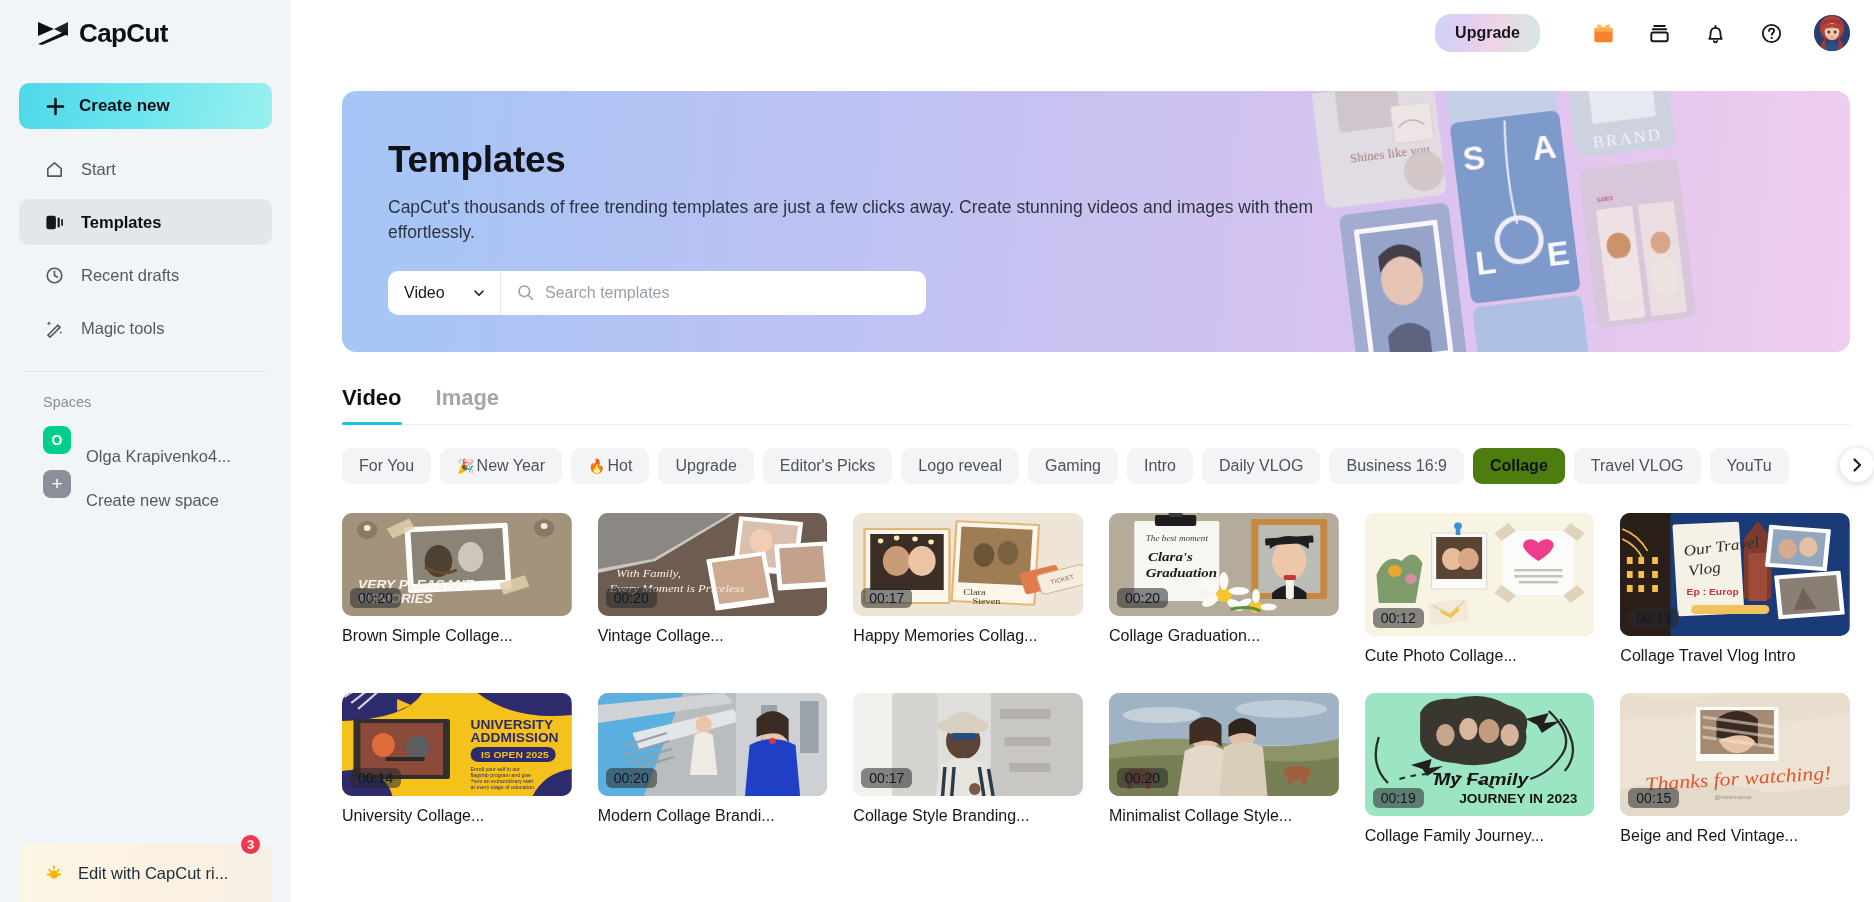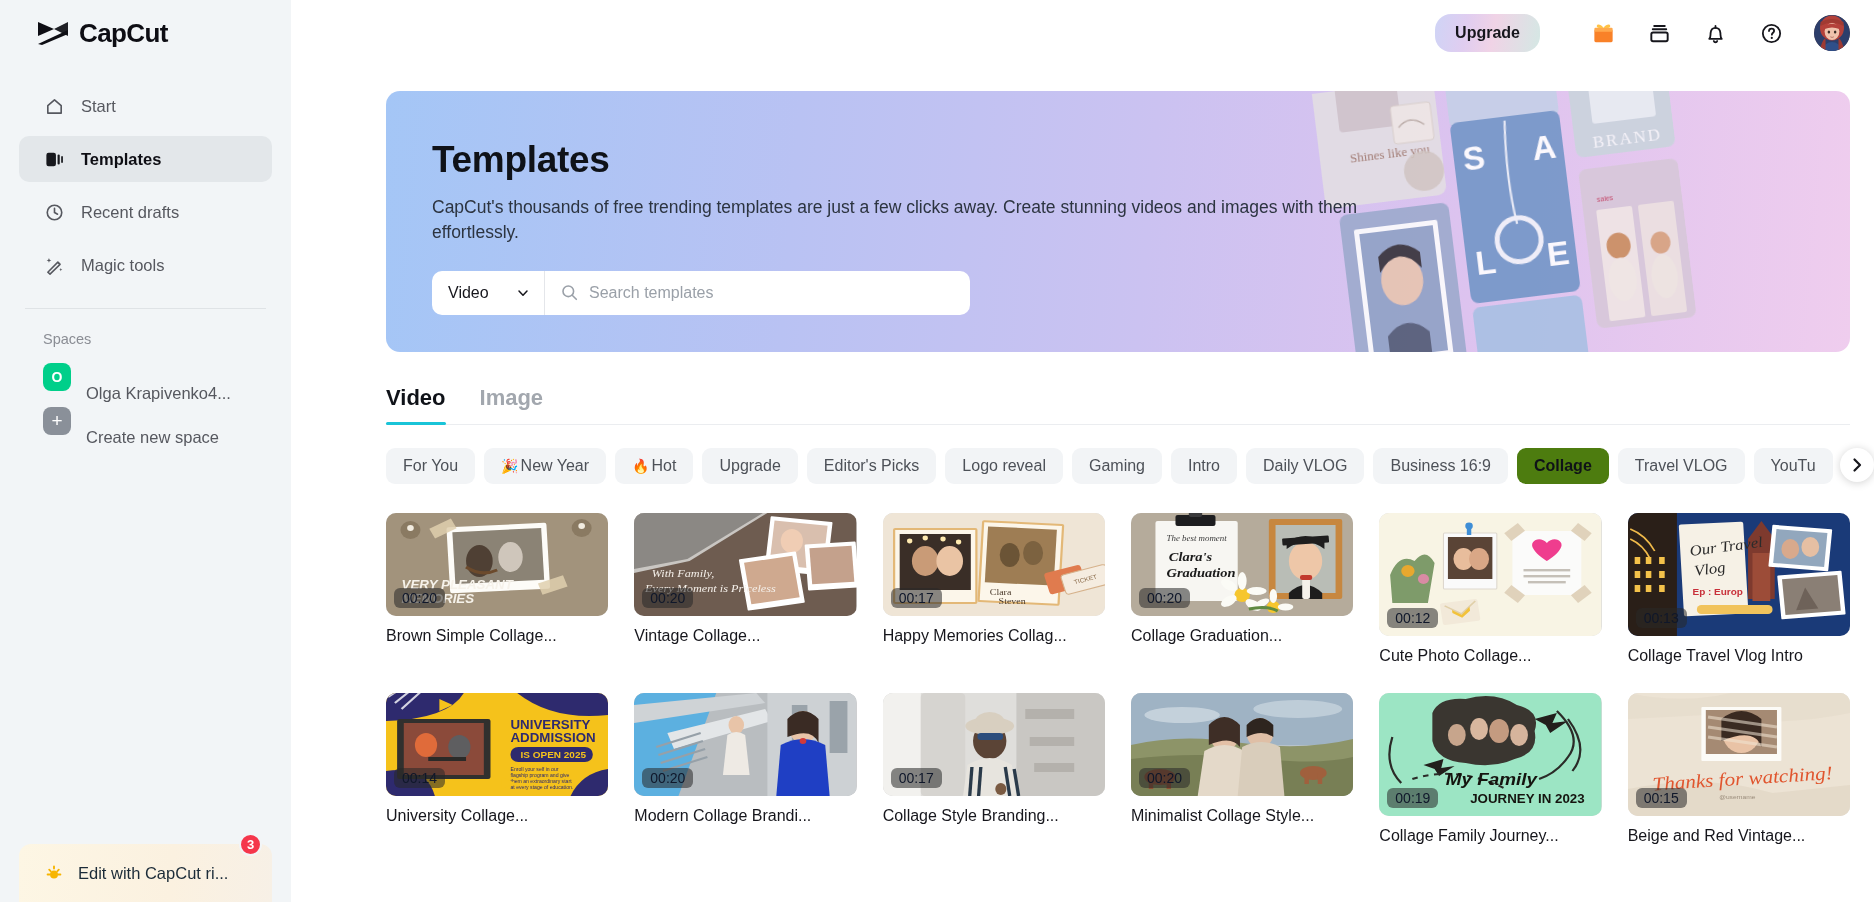--- a/index.html
+++ b/index.html
@@ -3,21 +3,21 @@
 <meta charset="utf-8">
 <style>
   * { box-sizing: border-box; margin: 0; padding: 0; }
   html, body {
     width: 1874px; height: 902px;
     overflow: hidden;
     background: #ffffff;
     font-family: "Liberation Sans", sans-serif;
     -webkit-font-smoothing: antialiased;
   }
-  .app { display: flex; width: 1874px; height: 902px; gap: 44px; }
+  .app { display: flex; width: 1874px; height: 902px; }
 
   
   .sidebar {
     width: 291px; height: 902px;
     background: #f2f5f7;
     flex: 0 0 291px;
     position: relative;
     padding: 0 19px;
   }
   .logo-row {
@@ -197,20 +197,26 @@
 
     <div class="logo-row">
       <svg class="logo-mark" viewBox="0 0 34 26">
         <path d="M2 2 L18 9 L2 16 Z" fill="#0e0e14"></path>
         <path d="M18 9 L32 2 L32 16 L18 9 Z" fill="#0e0e14" opacity="0.92"></path>
         <path d="M2 24 L32 10 L32 14 L6 25 Z" fill="#0e0e14"></path>
       </svg>
       <span class="logo-text">CapCut</span>
     </div>
 
+    <div class="create-new">
+      <svg class="plus-ic" viewBox="0 0 20 20">
+        <path d="M10 2 V18 M2 10 H18" stroke="#0e0e14" stroke-width="2.6" stroke-linecap="round"></path>
+      </svg>
+      <span>Create new</span>
+    </div>
 
     <nav class="nav">
       <div class="nav-item">
         <span class="ic">
           <svg viewBox="0 0 22 22" width="21" height="21">
               <path d="M4 10 L11 4 L18 10 V18 H4 Z" fill="none" stroke="#56585f" stroke-width="1.7" stroke-linejoin="round"></path>
             </svg>
         </span>
         <span>Start</span>
       </div>

